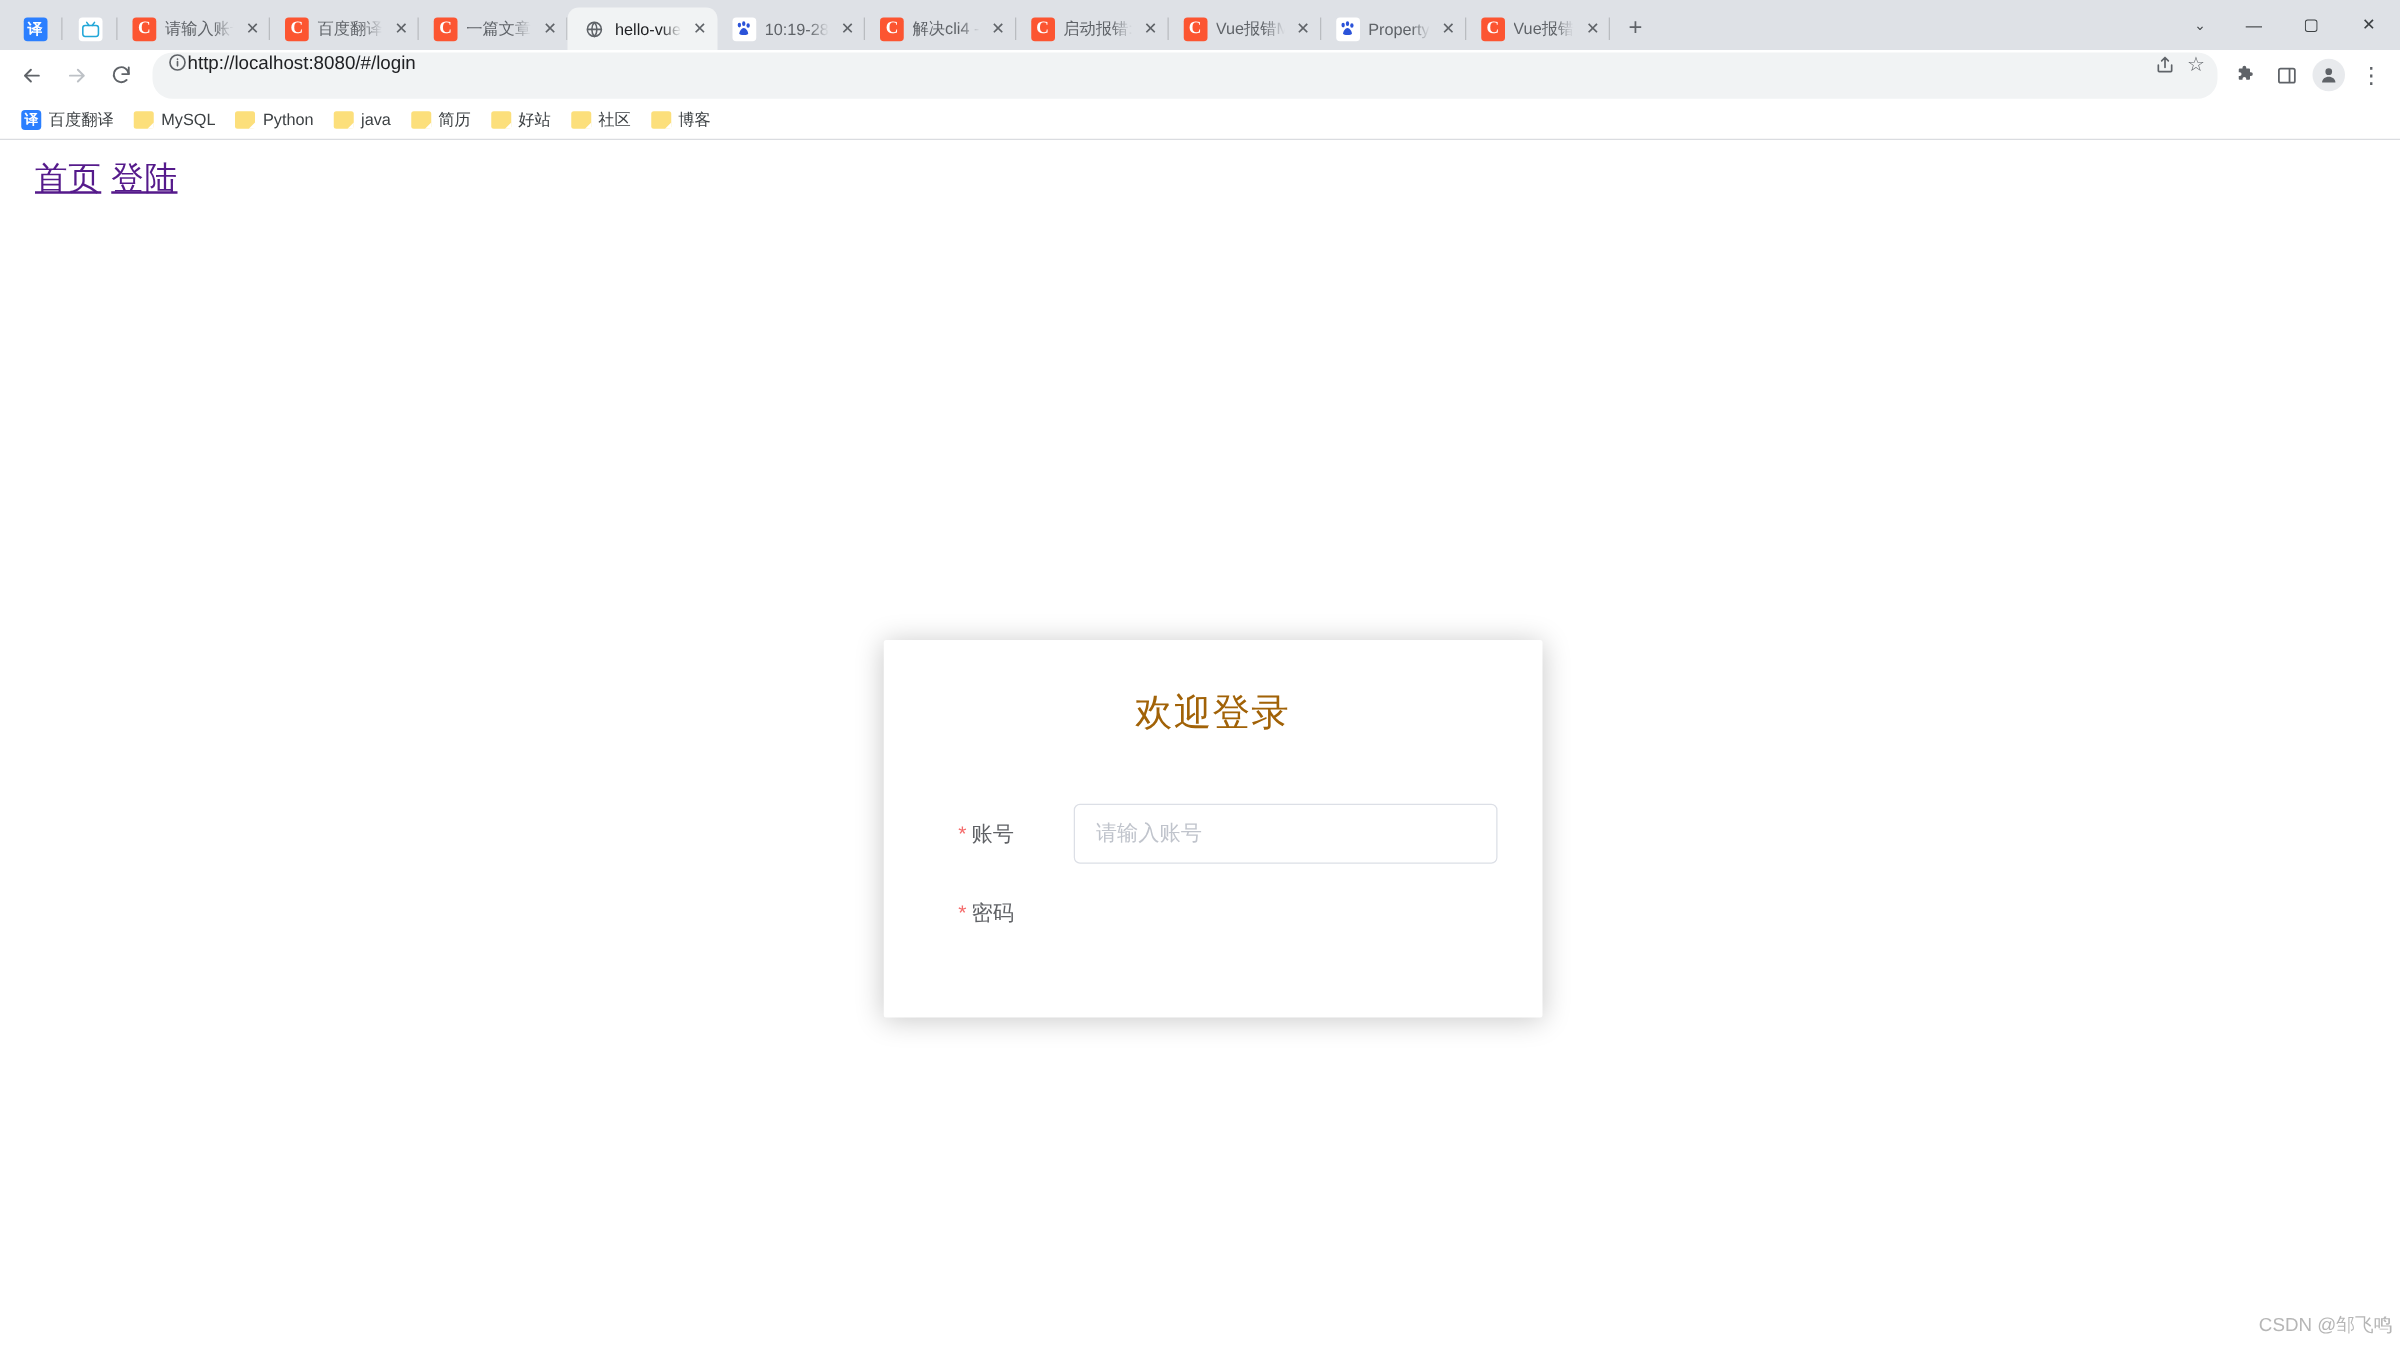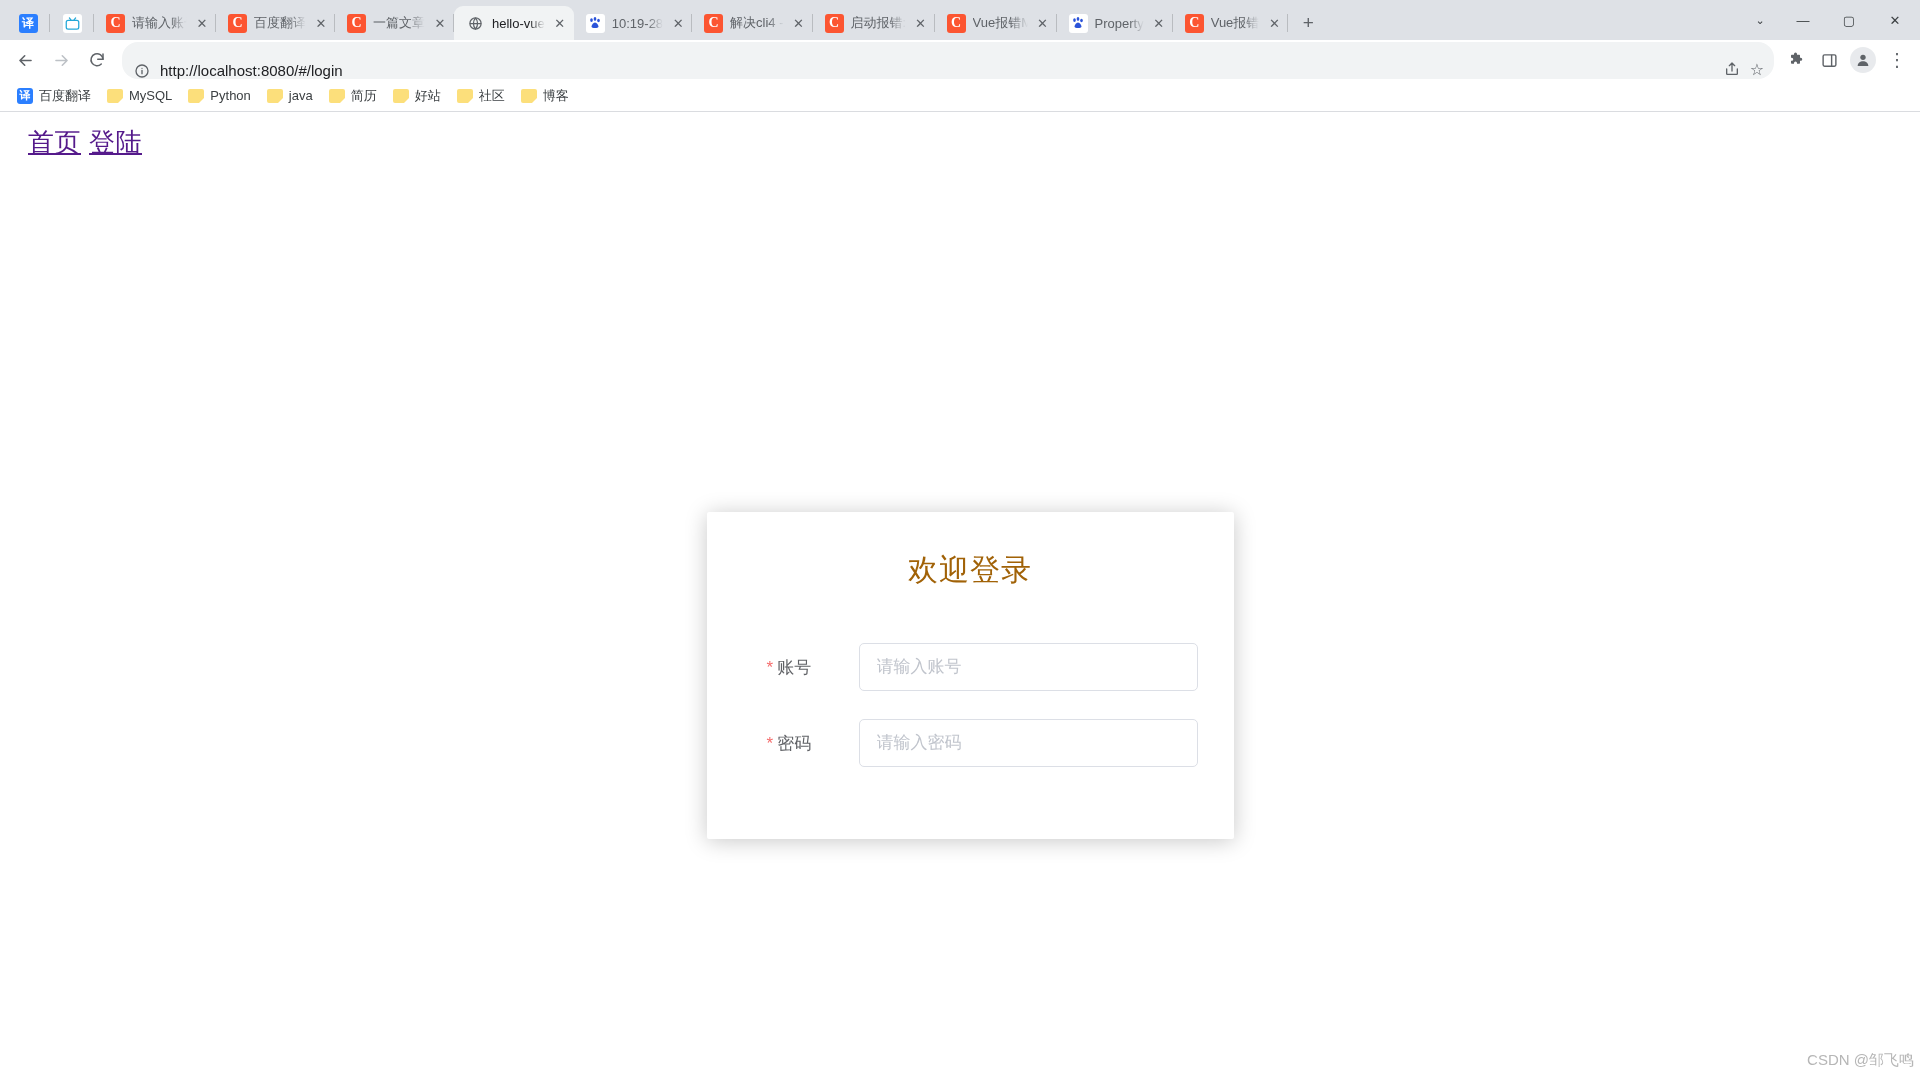--- a/index.html
+++ b/index.html
@@ -113,24 +113,23 @@
     color: #5f6368;
     border-radius: 50%;
     flex: none;
   }
   .nav-btn.disabled { color: #bdc1c6; }
   .omnibox {
     flex: 1;
     height: 37px;
     background: #f1f3f4;
     border-radius: 16px;
-    display: flex; align-items: flex-end;
+    display: flex; align-items: flex-start;
     padding: 0 10px 0 12px;
     margin: 0 6px;
-    gap: 10px;
     min-width: 0;
   }
   .omnibox-url {
     font-size: 15px; color: #202124;
     white-space: nowrap; overflow: hidden;
     flex: 1;
   }
   .omni-right { display: flex; align-items: center; gap: 10px; color: #5f6368; }
   .tool-icon {
     width: 30px; height: 30px; flex: none;
@@ -464,21 +463,20 @@
           <div class="form-label">
             <span class="req-star">*</span><span>账号</span>
           </div>
           <input class="form-input" type="text" placeholder="请输入账号" style="">
         </div>
 
         <div class="form-row">
           <div class="form-label">
             <span class="req-star">*</span><span>密码</span>
           </div>
-          <input class="form-input" type="password" placeholder="请输入密码" style="">
         </div>
 
       </div>
     </div>
 
     <div class="watermark">CSDN @邹飞鸣</div>
   </div>
 </div>
 
 </body></html>

